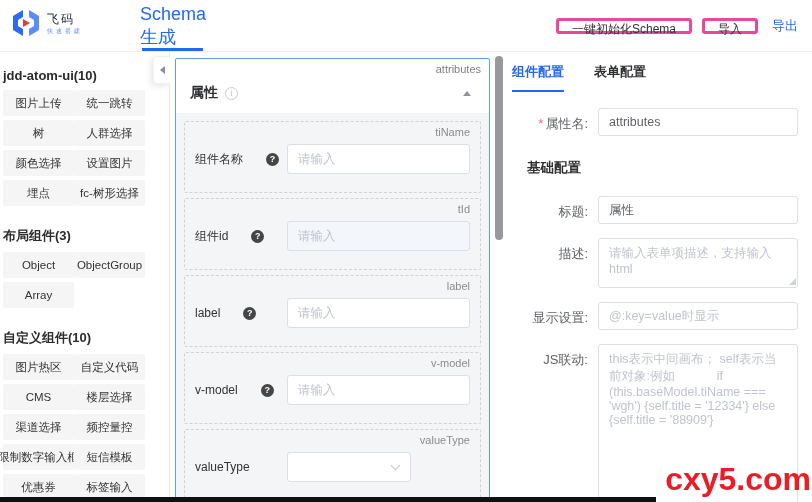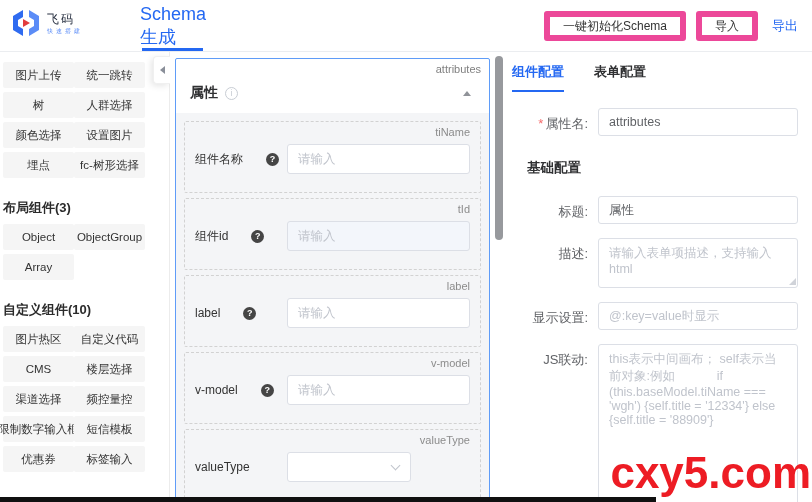--- a/index.html
+++ b/index.html
@@ -10,21 +10,21 @@
   .header { position:absolute; top:0; left:0; right:0; height:52px; background:#fff;
     border-bottom:1px solid #ebedf0; z-index:5; }
   .logo { position:absolute; left:12px; top:10px; display:flex; align-items:center; gap:7px; cursor:pointer; }
   .logo-text { display:flex; flex-direction:column; line-height:1; }
   .logo-cn { font-size:12px; color:#2b3344; letter-spacing:2px; }
   .logo-sub { font-size:6px; color:#5b8cf7; letter-spacing:3px; margin-top:3px; }
   .nav-tab { position:absolute; left:140px; top:0; width:66px; height:52px; display:flex;
     align-items:center; justify-content:center; font-size:18px; color:#2468f2; cursor:pointer; }
   .nav-underline { position:absolute; left:142px; bottom:0; width:61px; height:3px; background:#2468f2; }
   .header-actions { position:absolute; right:10px; top:0; height:52px; display:flex; align-items:center; gap:10px; }
-  .btn-outline { height:30px; padding:0 13px; background:#fff; border:6px solid #ec4899;
+  .btn-outline { height:16px; padding:0 13px; background:#fff; border:3px solid #ec4899;
     border-radius:3px; font-size:12px; color:#333; font-family:inherit; cursor:pointer; }
   .link-primary { color:#2468f2; font-size:13px; text-decoration:none; cursor:pointer; padding:0 4px; }
 
   
   .sidebar { position:absolute; left:0; top:52px; width:170px; bottom:0; background:#fff;
     border-right:1px solid #ececec; padding:10px 0 0 3px; }
   .group-title { font-size:13px; font-weight:bold; color:#2b2b2b; margin:6px 0 7px 0; }
   .group-title.later { margin-top:21px; }
   .comp-grid { display:grid; grid-template-columns:71px 71px; gap:4px 0; }
   .comp-btn { height:26px; background:#f5f5f5; border-radius:2px; display:flex; align-items:center;
@@ -85,21 +85,21 @@
   .ta-wrap { position:relative; width:200px; }
   .ctext { width:200px; height:50px; border:1px solid #dcdfe6; border-radius:3px; font-size:12.5px;
     padding:6px 10px; color:#606266; font-family:inherit; resize:none; background:#fff; display:block; }
   .ctext::placeholder { color:#c0c4cc; }
   .ctext.js { height:175px; }
   .resize-h { position:absolute; right:2px; bottom:3px; width:0; height:0;
     border-left:7px solid transparent; border-bottom:7px solid #c0c4cc; opacity:.75; }
   .section-title { font-size:13.5px; font-weight:bold; color:#303133; margin:23px 0 19px 17px; }
 
   
-  .watermark { position:absolute; right:1px; bottom:4px; font-size:44px; font-weight:800;
+  .watermark { position:absolute; right:1px; bottom:4px; font-size:32px; font-weight:800;
     color:#ed1c24; z-index:10; }
   .bottombar { position:absolute; left:0; bottom:0; width:656px; height:5px; background:#101010; z-index:9; }
 </style>
 </head>
 <body>
 
 <div class="header">
   <div class="logo">
     <svg width="28" height="26" viewBox="0 0 28 26">
       <polygon points="1,6 11,0 11,7 6,10 6,16 11,19 11,26 1,20" fill="#2f6bf0"></polygon>
@@ -116,20 +116,21 @@
   </div>
   <div class="nav-underline"></div>
   <div class="header-actions">
     <button class="btn-outline">一键初始化Schema</button>
     <button class="btn-outline">导入</button>
     <a class="link-primary">导出</a>
   </div>
 </div>
 
 <div class="sidebar">
+  <div class="group-title">jdd-atom-ui(10)</div>
   <div class="comp-grid">
     <div class="comp-btn">图片上传</div>
     <div class="comp-btn">统一跳转</div>
     <div class="comp-btn">树</div>
     <div class="comp-btn">人群选择</div>
     <div class="comp-btn">颜色选择</div>
     <div class="comp-btn">设置图片</div>
     <div class="comp-btn">埋点</div>
     <div class="comp-btn">fc-树形选择</div>
   </div>

